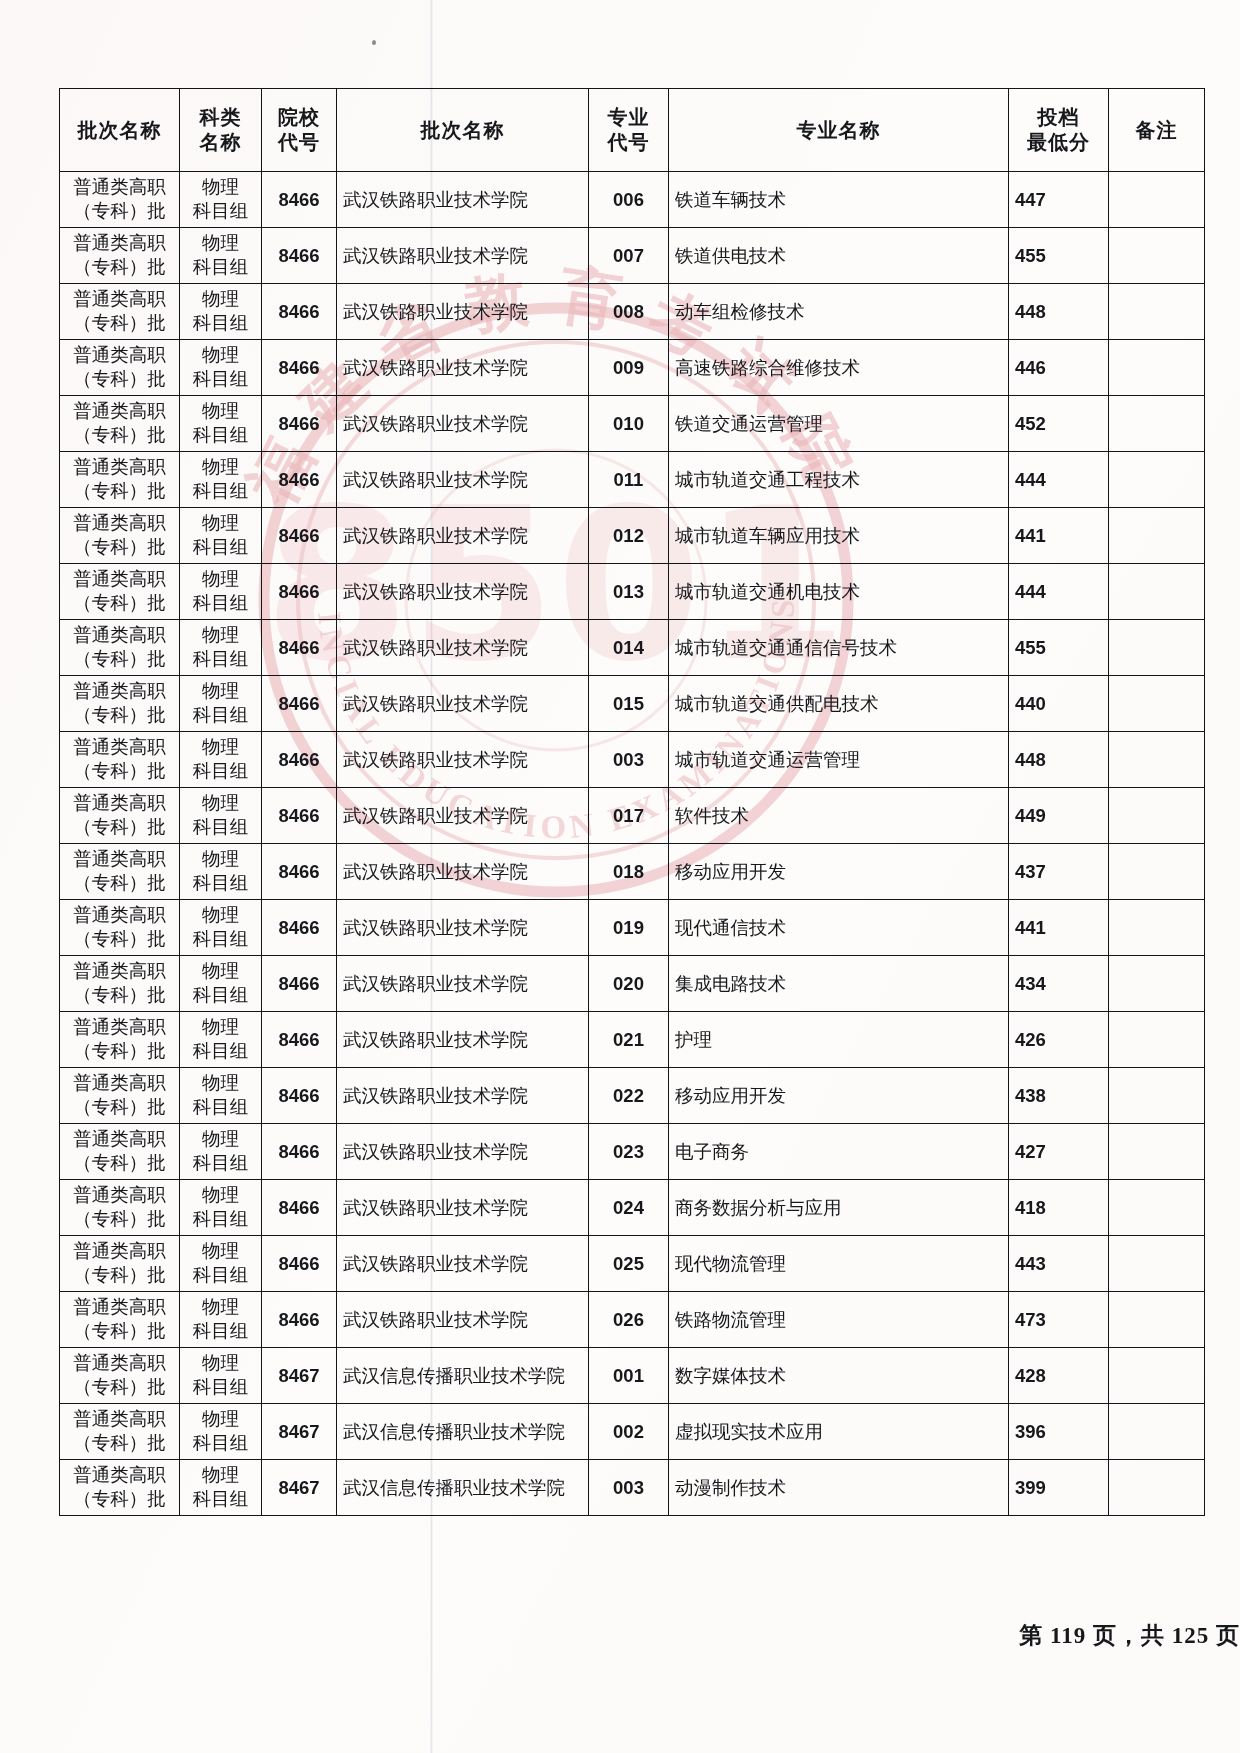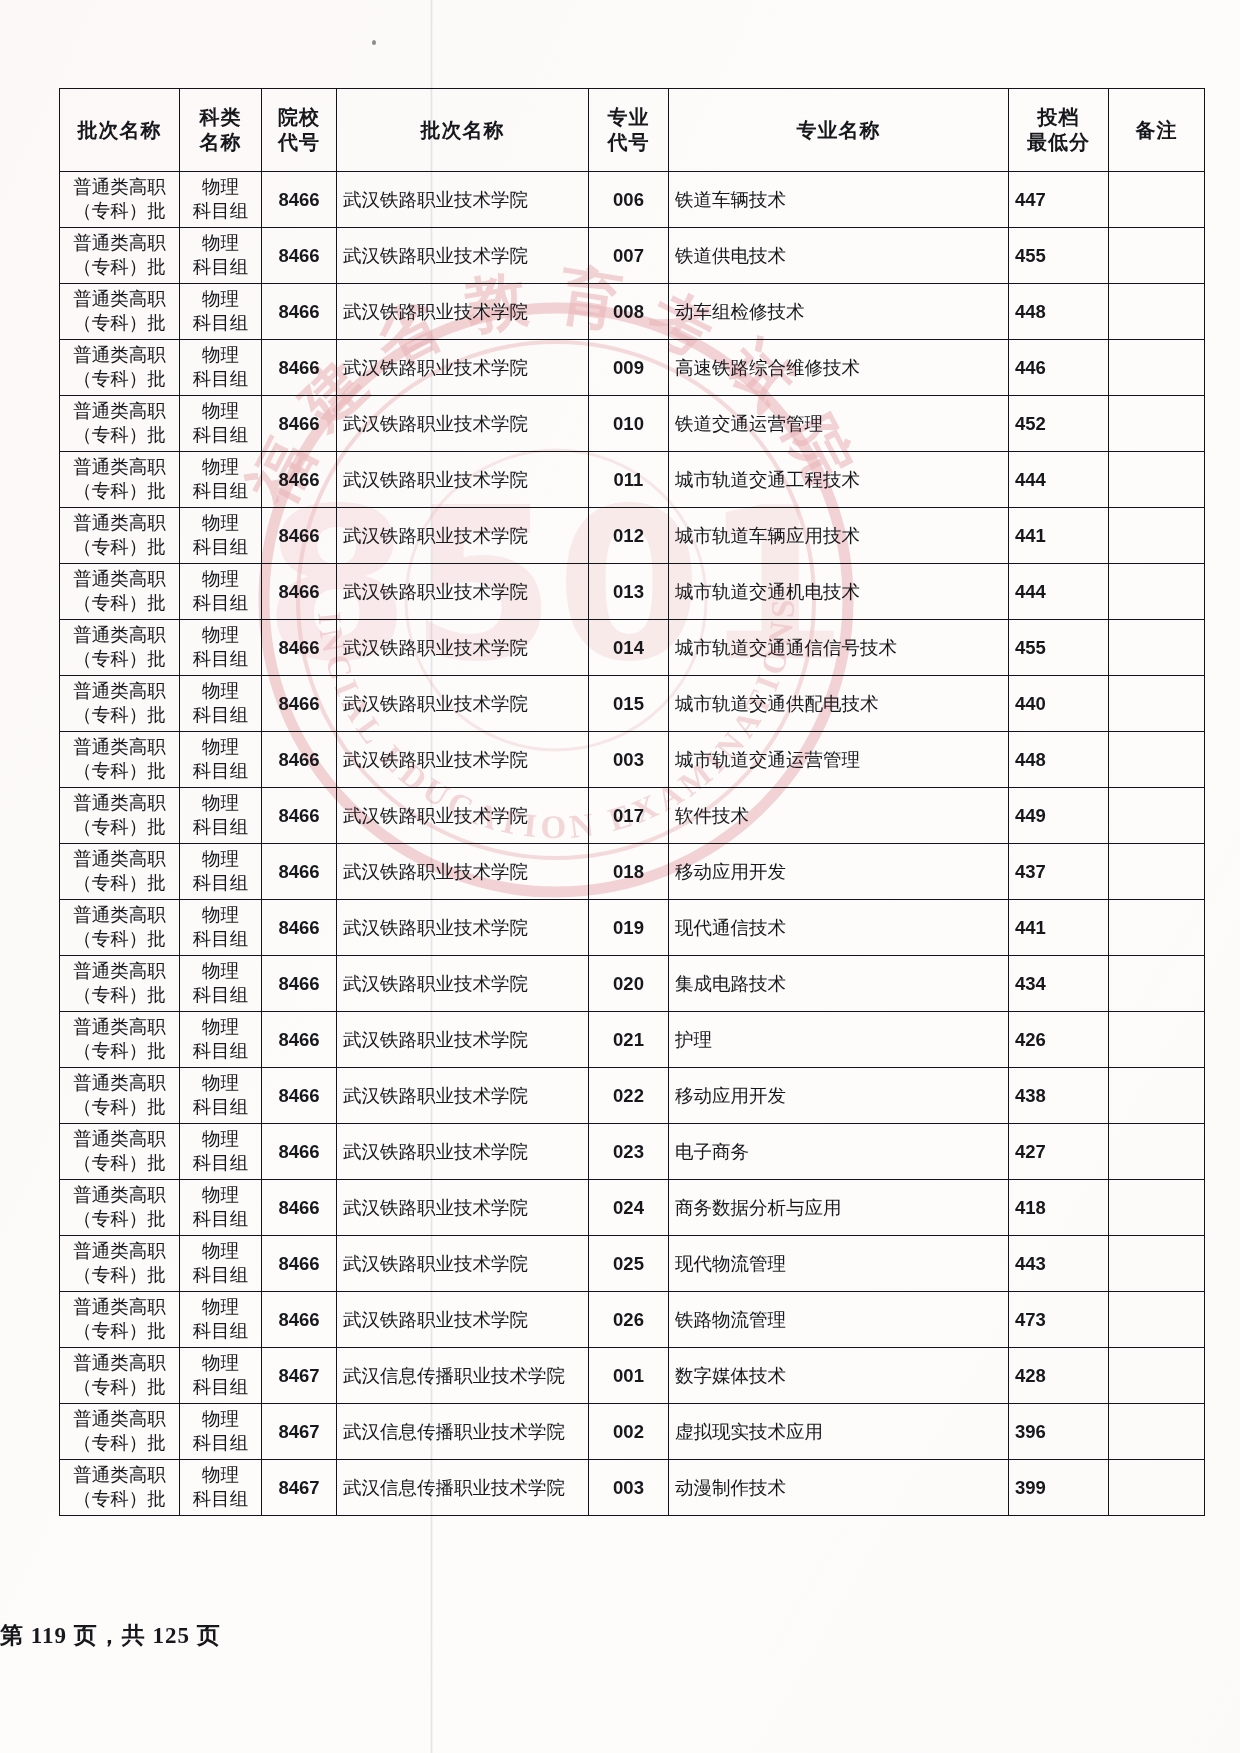--- a/index.html
+++ b/index.html
@@ -178,21 +178,21 @@
     line-height: 1.25;
   }
   thead th span { display: block; }
 
   
   .footer {
     position: absolute;
     left: 0;
     right: 0;
     top: 1620px;
-    text-align: left;
+    text-align: right;
     font-size: 23px;
     font-weight: 700;
     color: #16181c;
     letter-spacing: 1px;
   }
 </style>
 </head>
 <body>
 
 <div class="page">

